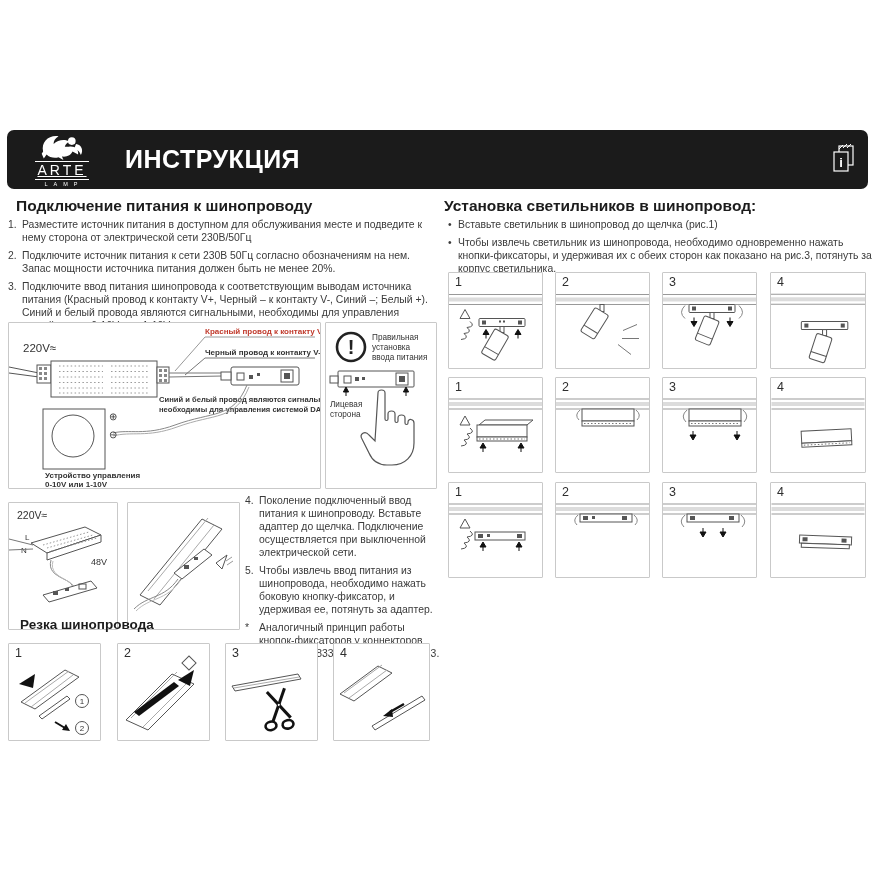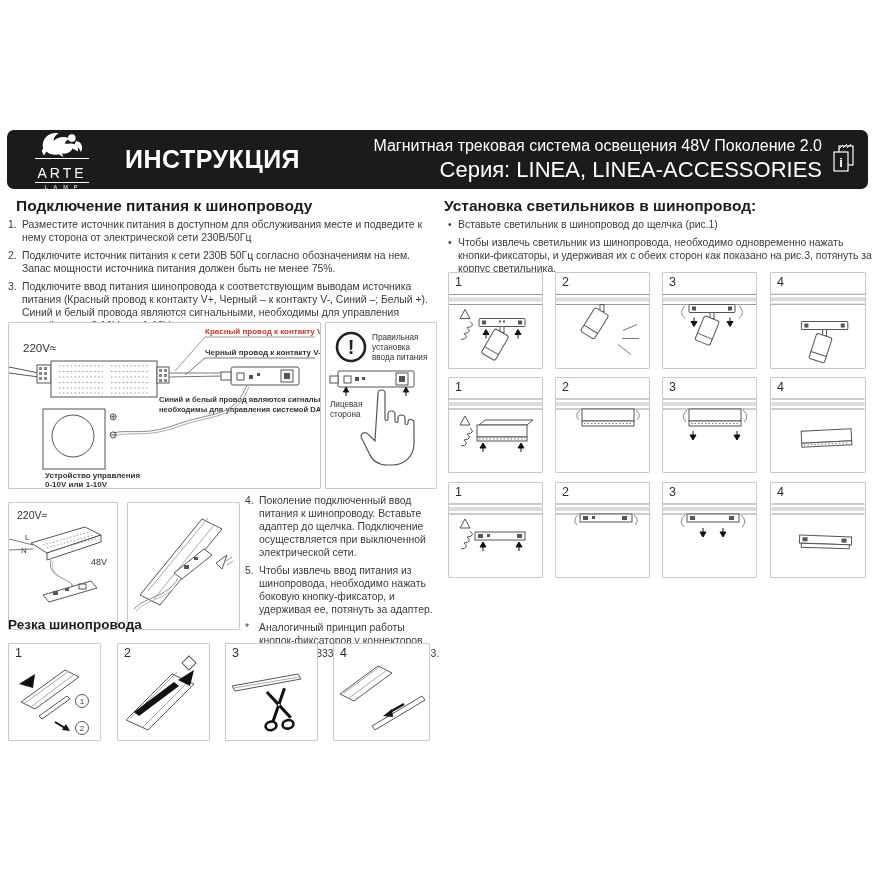--- a/index.html
+++ b/index.html
@@ -7,21 +7,21 @@
         font-family:"Liberation Sans",sans-serif;color:#3a3a3a;}
   .abs{position:absolute;}
   svg{display:block;font-family:"Liberation Sans",sans-serif;}
   svg text{font-family:"Liberation Sans",sans-serif;}
 
   
   .header{left:7px;top:130px;width:861px;height:59px;background:#1b1b1b;border-radius:7px;
           display:flex;align-items:center;color:#fff;}
   .logo{width:98px;display:flex;flex-direction:column;align-items:center;margin-left:6px;line-height:1;}
   .brand-name{font-size:14px;letter-spacing:3px;border-top:1px solid #fff;border-bottom:1px solid #fff;
-              padding:7px 2px 2px 2px;margin-top:1px;}
+              padding:1px 2px 2px 2px;margin-top:1px;text-decoration:underline;}
   .brand-sub{font-size:5.5px;letter-spacing:6px;margin-top:2px;padding-left:4px;}
   .doc-title{font-size:25px;font-weight:bold;letter-spacing:0.5px;margin-left:14px;}
   .head-right{margin-left:auto;text-align:right;margin-right:46px;line-height:1.25;}
   .head-line1{font-size:16px;}
   .head-line2{font-size:22px;}
   .manual-icon{position:absolute;right:11px;top:13px;}
 
   
   .h1{font-size:15.5px;font-weight:bold;color:#1c1c1c;}
   .h2{font-size:13.5px;font-weight:bold;color:#1c1c1c;}
@@ -45,43 +45,39 @@
         <svg width="54" height="28" viewBox="0 0 70 40">
           <path fill="#fff" d="M8 28 C5 14 16 4 30 6 C25 9 23 13 23 17 C29 11 40 10 46 14 C42 15 40 18 39 21 L45 21 C54 20 59 25 58 32 L50 28 C48 33 42 36 35 35 L37 40 L30 36 C24 38 17 36 13 32 L9 38 L6 31 Z"></path>
           <circle cx="49" cy="13" r="5.5" fill="#fff"></circle>
           <path fill="#fff" d="M55 17 C63 18 66 26 62 33 C60 27 57 25 52 25 Z"></path>
         </svg>
       </span>
       <span class="brand-name">ARTE</span>
       <span class="brand-sub">LAMP</span>
     </div>
     <div class="doc-title">ИНСТРУКЦИЯ</div>
-    <div class="head-right">
-      <div class="head-line1">Магнитная трековая система освещения 48V Поколение 2.0</div>
-      <div class="head-line2">Серия: LINEA, LINEA-ACCESSORIES</div>
-    </div>
     <span class="manual-icon">
       <svg width="26" height="33" viewBox="0 0 26 33">
         <rect x="8" y="3" width="14" height="19" fill="none" stroke="#fff" stroke-width="1.2"></rect>
         <path d="M8 6 l4 -4 M12 5 l4 -4 M16 5 l4 -4" stroke="#fff" stroke-width="1" fill="none"></path>
         <rect x="3" y="9" width="14" height="19" fill="#1b1b1b" stroke="#fff" stroke-width="1.2"></rect>
         <text x="10" y="24" font-size="13" font-weight="bold" fill="#fff" text-anchor="middle">i</text>
       </svg>
     </span>
   </div>
 
   <div class="abs h1" style="left:16px;top:197px;">Подключение питания к шинопроводу</div>
   <div class="abs steps" style="left:8px;top:218px;width:428px;">
     <div class="step">
       <span class="num">1.</span>
       <span>Разместите источник питания в доступном для обслуживания месте и подведите к нему сторона от электрической сети 230В/50Гц</span>
     </div>
     <div class="step">
       <span class="num">2.</span>
-      <span>Подключите источник питания к сети 230В 50Гц согласно обозначениям на нем. Запас мощности источника питания должен быть не менее 75%.</span>
+      <span>Подключите источник питания к сети 230В 50Гц согласно обозначениям на нем. Запас мощности источника питания должен быть не менее 20%.</span>
     </div>
     <div class="step">
       <span class="num">3.</span>
       <span>Подключите ввод питания шинопровода к соответствующим выводам источника питания (Красный провод к контакту V+, Черный – к контакту V-, Синий –; Белый +). Синий и белый провода являются сигнальными, необходимы для управления устройствами 0-10V или 1-10V.</span>
     </div>
   </div>
 
   <div class="panel" style="left:8px;top:322px;width:313px;height:167px;">
     <svg width="311" height="165" viewBox="0 0 311 165">
       <text x="14" y="29" font-size="11.5" fill="#333">220V≈</text>
@@ -230,21 +226,21 @@
     <div class="step">
       <span class="num">5.</span>
       <span>Чтобы извлечь ввод питания из шинопровода, необходимо нажать боковую кнопку-фиксатор, и удерживая ее, потянуть за адаптер.</span>
     </div>
     <div class="step">
       <span class="num">*</span>
       <span>Аналогичный принцип работы кнопок-фиксаторов у коннекторов A483306/A483333, A484406/A484433.</span>
     </div>
   </div>
 
-  <div class="abs h2" style="left:8px;top:617px;">Резка шинопровода</div>
+  <div class="abs h2" style="left:8px;top:617px;padding-left:12px;">Резка шинопровода</div>
 
   <div class="panel" style="left:8px;top:643px;width:93px;height:98px;">
     <span class="pnum">1</span>
     <svg width="91" height="96" viewBox="0 0 91 96">
       <polygon points="12,58 56,26 70,33 26,65" fill="#fff" stroke="#555"></polygon>
       <g stroke="#aaa">
           <line x1="16" y1="59" x2="60" y2="27"></line>
           <line x1="22" y1="63" x2="64" y2="31"></line>
         </g>
       <polygon points="10,40 26,30 24,44" fill="#111"></polygon>

